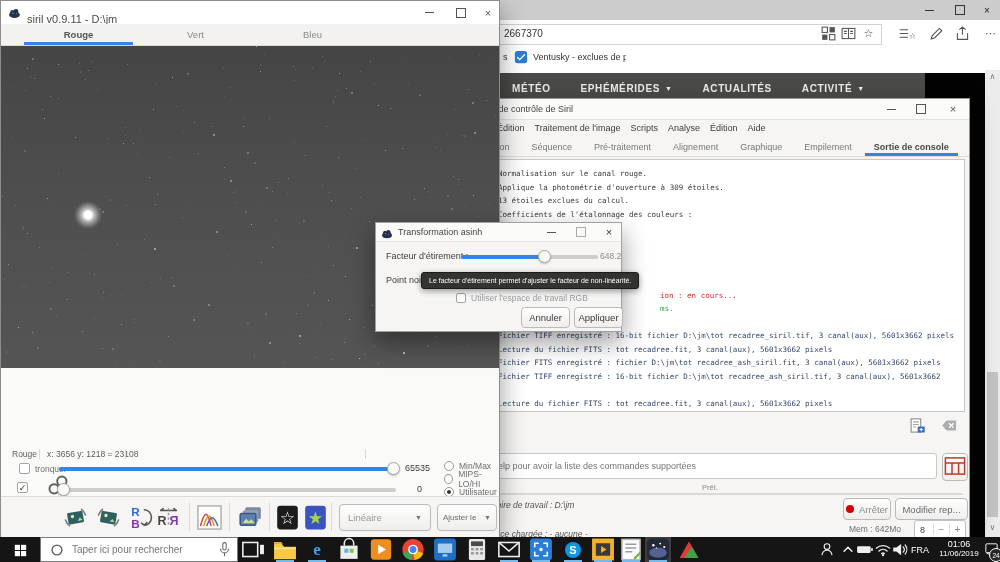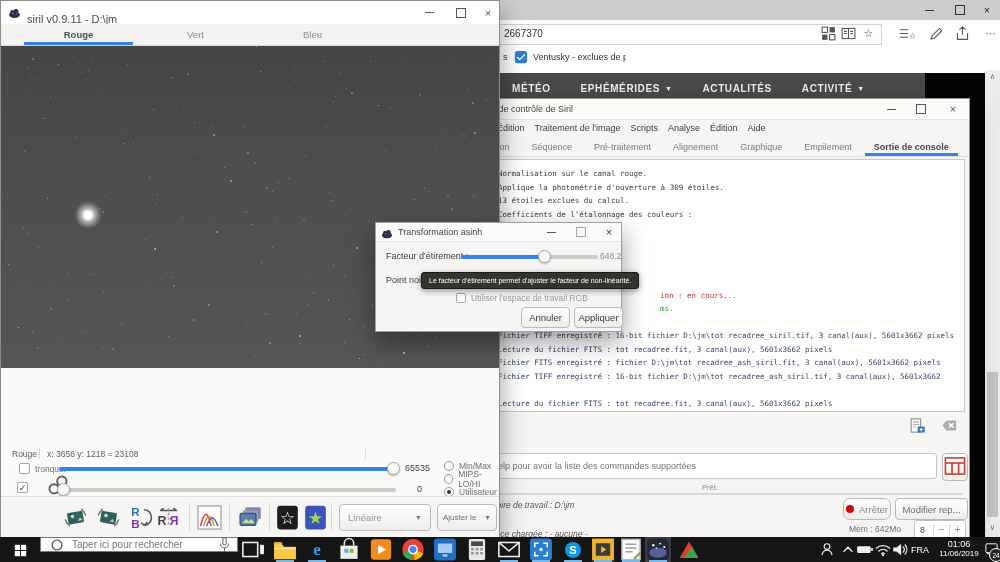--- a/index.html
+++ b/index.html
@@ -207,21 +207,21 @@
         <span id="ic-cmd"><svg viewBox="0 0 16 16" style="width:100%;height:100%">
             <rect x="1.6" y="2.6" width="12.8" height="10.8" fill="none" stroke="#c0392b"></rect>
             <path d="M1.6 6h12.8M6 6v7.4M10.4 6v7.4" stroke="#c0392b"></path>
           </svg></span>
       </div>
 
     <div class="a" style="left:0;top:384px;width:518px;text-align:center;font-size:7.5px;color:#8a8a8a;">Prêt.</div>
     <div class="a" style="left:6px;top:394px;width:506px;height:2px;background:#dbd9d6;border-radius:1px;"></div>
 
     <div class="a" style="left:20px;top:401px;font-size:8.5px;font-style:italic;color:#555;">Répertoire de travail : D:\jm</div>
-    <div class="a gbtn" style="left:392px;top:399px;width:46px;height:20px;color:#8a8a8a;border-radius:7px;">
+    <div class="a gbtn" style="left:392px;top:399px;width:46px;height:20px;color:#8a8a8a;">
       <span style="width:8px;height:8px;border-radius:50%;background:#d40000;display:inline-block;"></span>
       <span>Arrêter</span>
     </div>
     <div class="a gbtn" style="left:444px;top:399px;width:71px;height:20px;color:#6b6b6b;">
       <span>Modifier rep...</span>
     </div>
     <div class="a" style="left:398px;top:425px;font-size:8.5px;color:#6f6f6f;">Mem : 642Mo</div>
     <div class="a" style="left:463px;top:421px;width:52px;height:19px;background:#fff;border:1px solid #c2c0bd;border-radius:3px;display:flex;align-items:center;box-sizing:border-box;">
       <span style="font-size:9px;color:#444;padding-left:5px;flex:1;">8</span>
       <span style="font-size:10px;color:#888;width:15px;text-align:center;border-left:1px solid #dddbd8;">−</span>
@@ -747,21 +747,21 @@
 
   <div id="taskbar">
     <div class="a" style="left:0;top:0;width:40px;height:25px;display:flex;align-items:center;justify-content:center;">
       <span id="ic-winlogo" style="width:13px;height:13px;display:inline-block;"><svg viewBox="0 0 16 16" style="width:100%;height:100%">
             <rect x="1" y="1" width="6.4" height="6.4" fill="#fff"></rect>
             <rect x="8.6" y="1" width="6.4" height="6.4" fill="#fff"></rect>
             <rect x="1" y="8.6" width="6.4" height="6.4" fill="#fff"></rect>
             <rect x="8.6" y="8.6" width="6.4" height="6.4" fill="#fff"></rect>
           </svg></span>
     </div>
-    <div class="a" style="left:40px;top:0;width:198px;height:15px;background:#ffffff;display:flex;align-items:center;box-sizing:border-box;border:1px solid #7a7a7a;">
+    <div class="a" style="left:40px;top:0;width:198px;height:25px;background:#ffffff;display:flex;align-items:center;box-sizing:border-box;border:1px solid #7a7a7a;">
       <span id="ic-cortana" style="width:14px;height:14px;margin:0 6px 0 9px;display:inline-block;"><svg viewBox="0 0 16 16" style="width:100%;height:100%">
             <circle cx="8" cy="8" r="5.6" fill="none" stroke="#5f5f5f" stroke-width="1.6"></circle>
           </svg></span>
       <input style="border: none; outline: none; flex: 1 1 0%; font-size: 10px; color: rgb(68, 68, 68); background: transparent;" placeholder="Taper ici pour rechercher">
       <span class="eicon" id="ic-mic" style="margin-right:4px;">
           <svg viewBox="0 0 16 16" style="width:100%;height:100%">
             <rect x="6.4" y="1.5" width="3.2" height="7" rx="1.6" fill="none" stroke="#666"></rect>
             <path d="M4.3 7.5a3.7 3.7 0 0 0 7.4 0M8 11.2v2.6" fill="none" stroke-linecap="round" stroke="#666"></path>
           </svg>
         </span>

